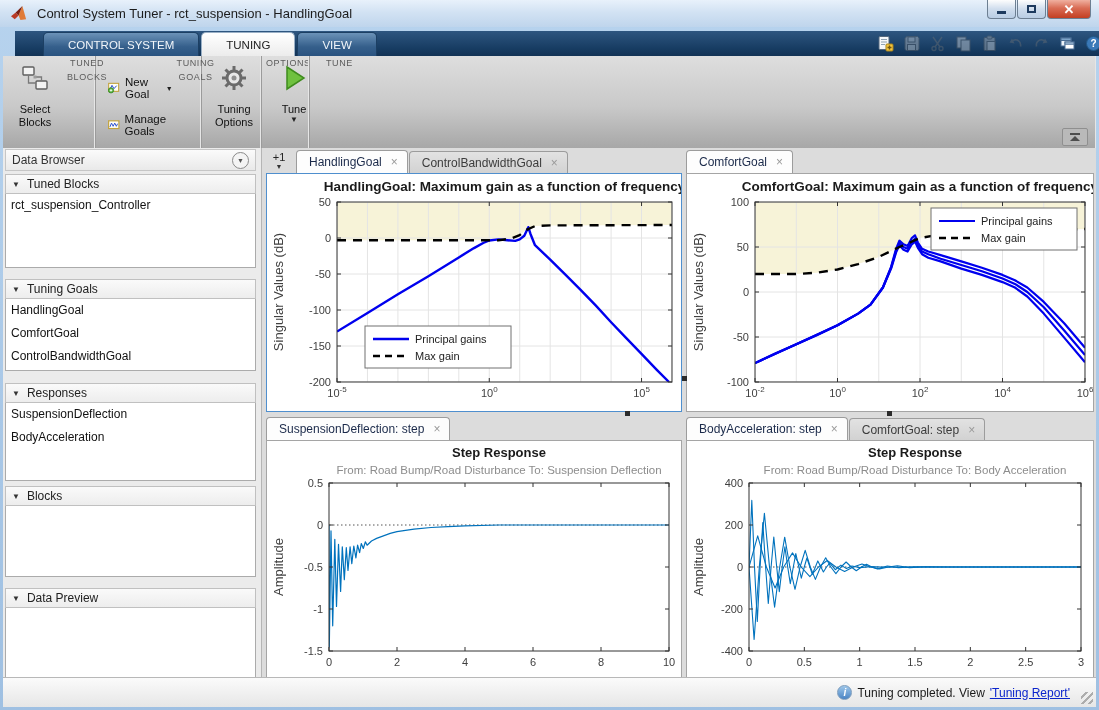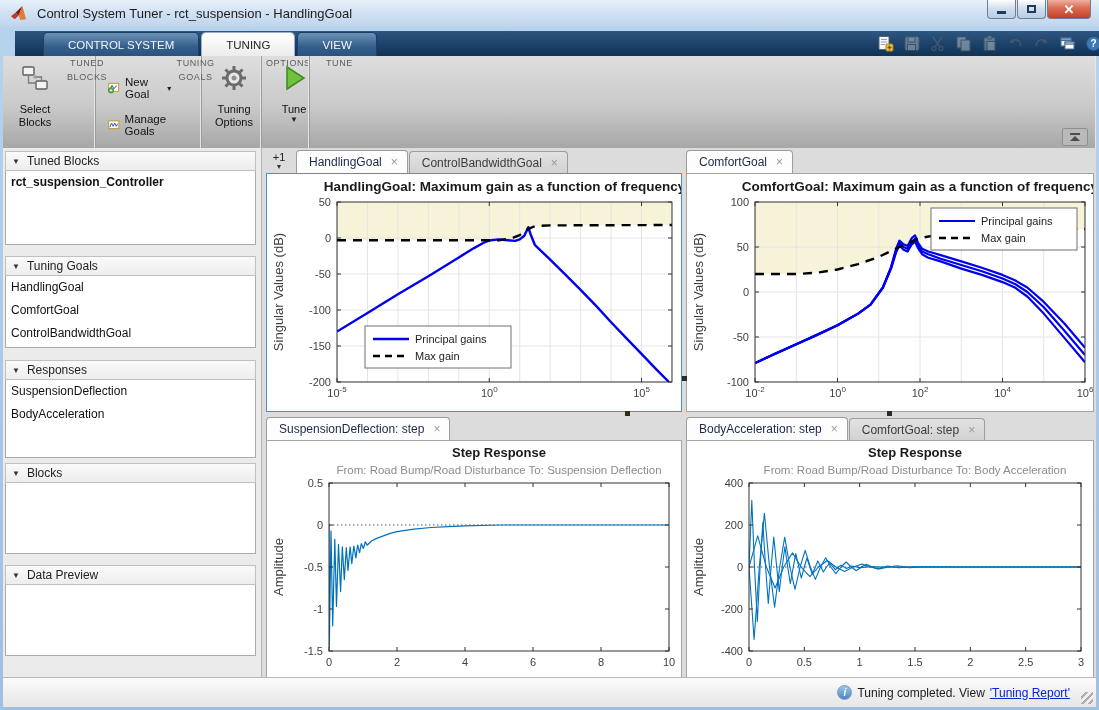--- a/index.html
+++ b/index.html
@@ -235,27 +235,32 @@
         <div class="glabel">TUNE</div>
       </div>
       <div class="tgroup ts-spacer"></div>
     </div>
   <div class="collapsebtn">
     <span class="bar"></span>
     <span class="tri"></span>
   </div>
 
   <div class="databrowser">
+    <div class="dbheader">
+      <span>Data Browser</span>
+      <span class="sp"></span>
+      <span class="circlechev">▼</span>
+    </div>
     <div id="dbSections">
         <div class="dbsection">
           <div class="sechead">
             <span class="tri">▼</span>
             <span>Tuned Blocks</span>
           </div>
-          <div class="seclist" style="height: 73px; font-weight: bold;">
+          <div class="seclist" style="height: 73px;">
             <div class="dbitem">rct_suspension_Controller</div>
           </div>
         </div>
         <div class="dbsection" style="margin-top: 11px;">
           <div class="sechead">
             <span class="tri">▼</span>
             <span>Tuning Goals</span>
           </div>
           <div class="seclist" style="height: 71px;">
             <div class="dbitem">HandlingGoal</div>

